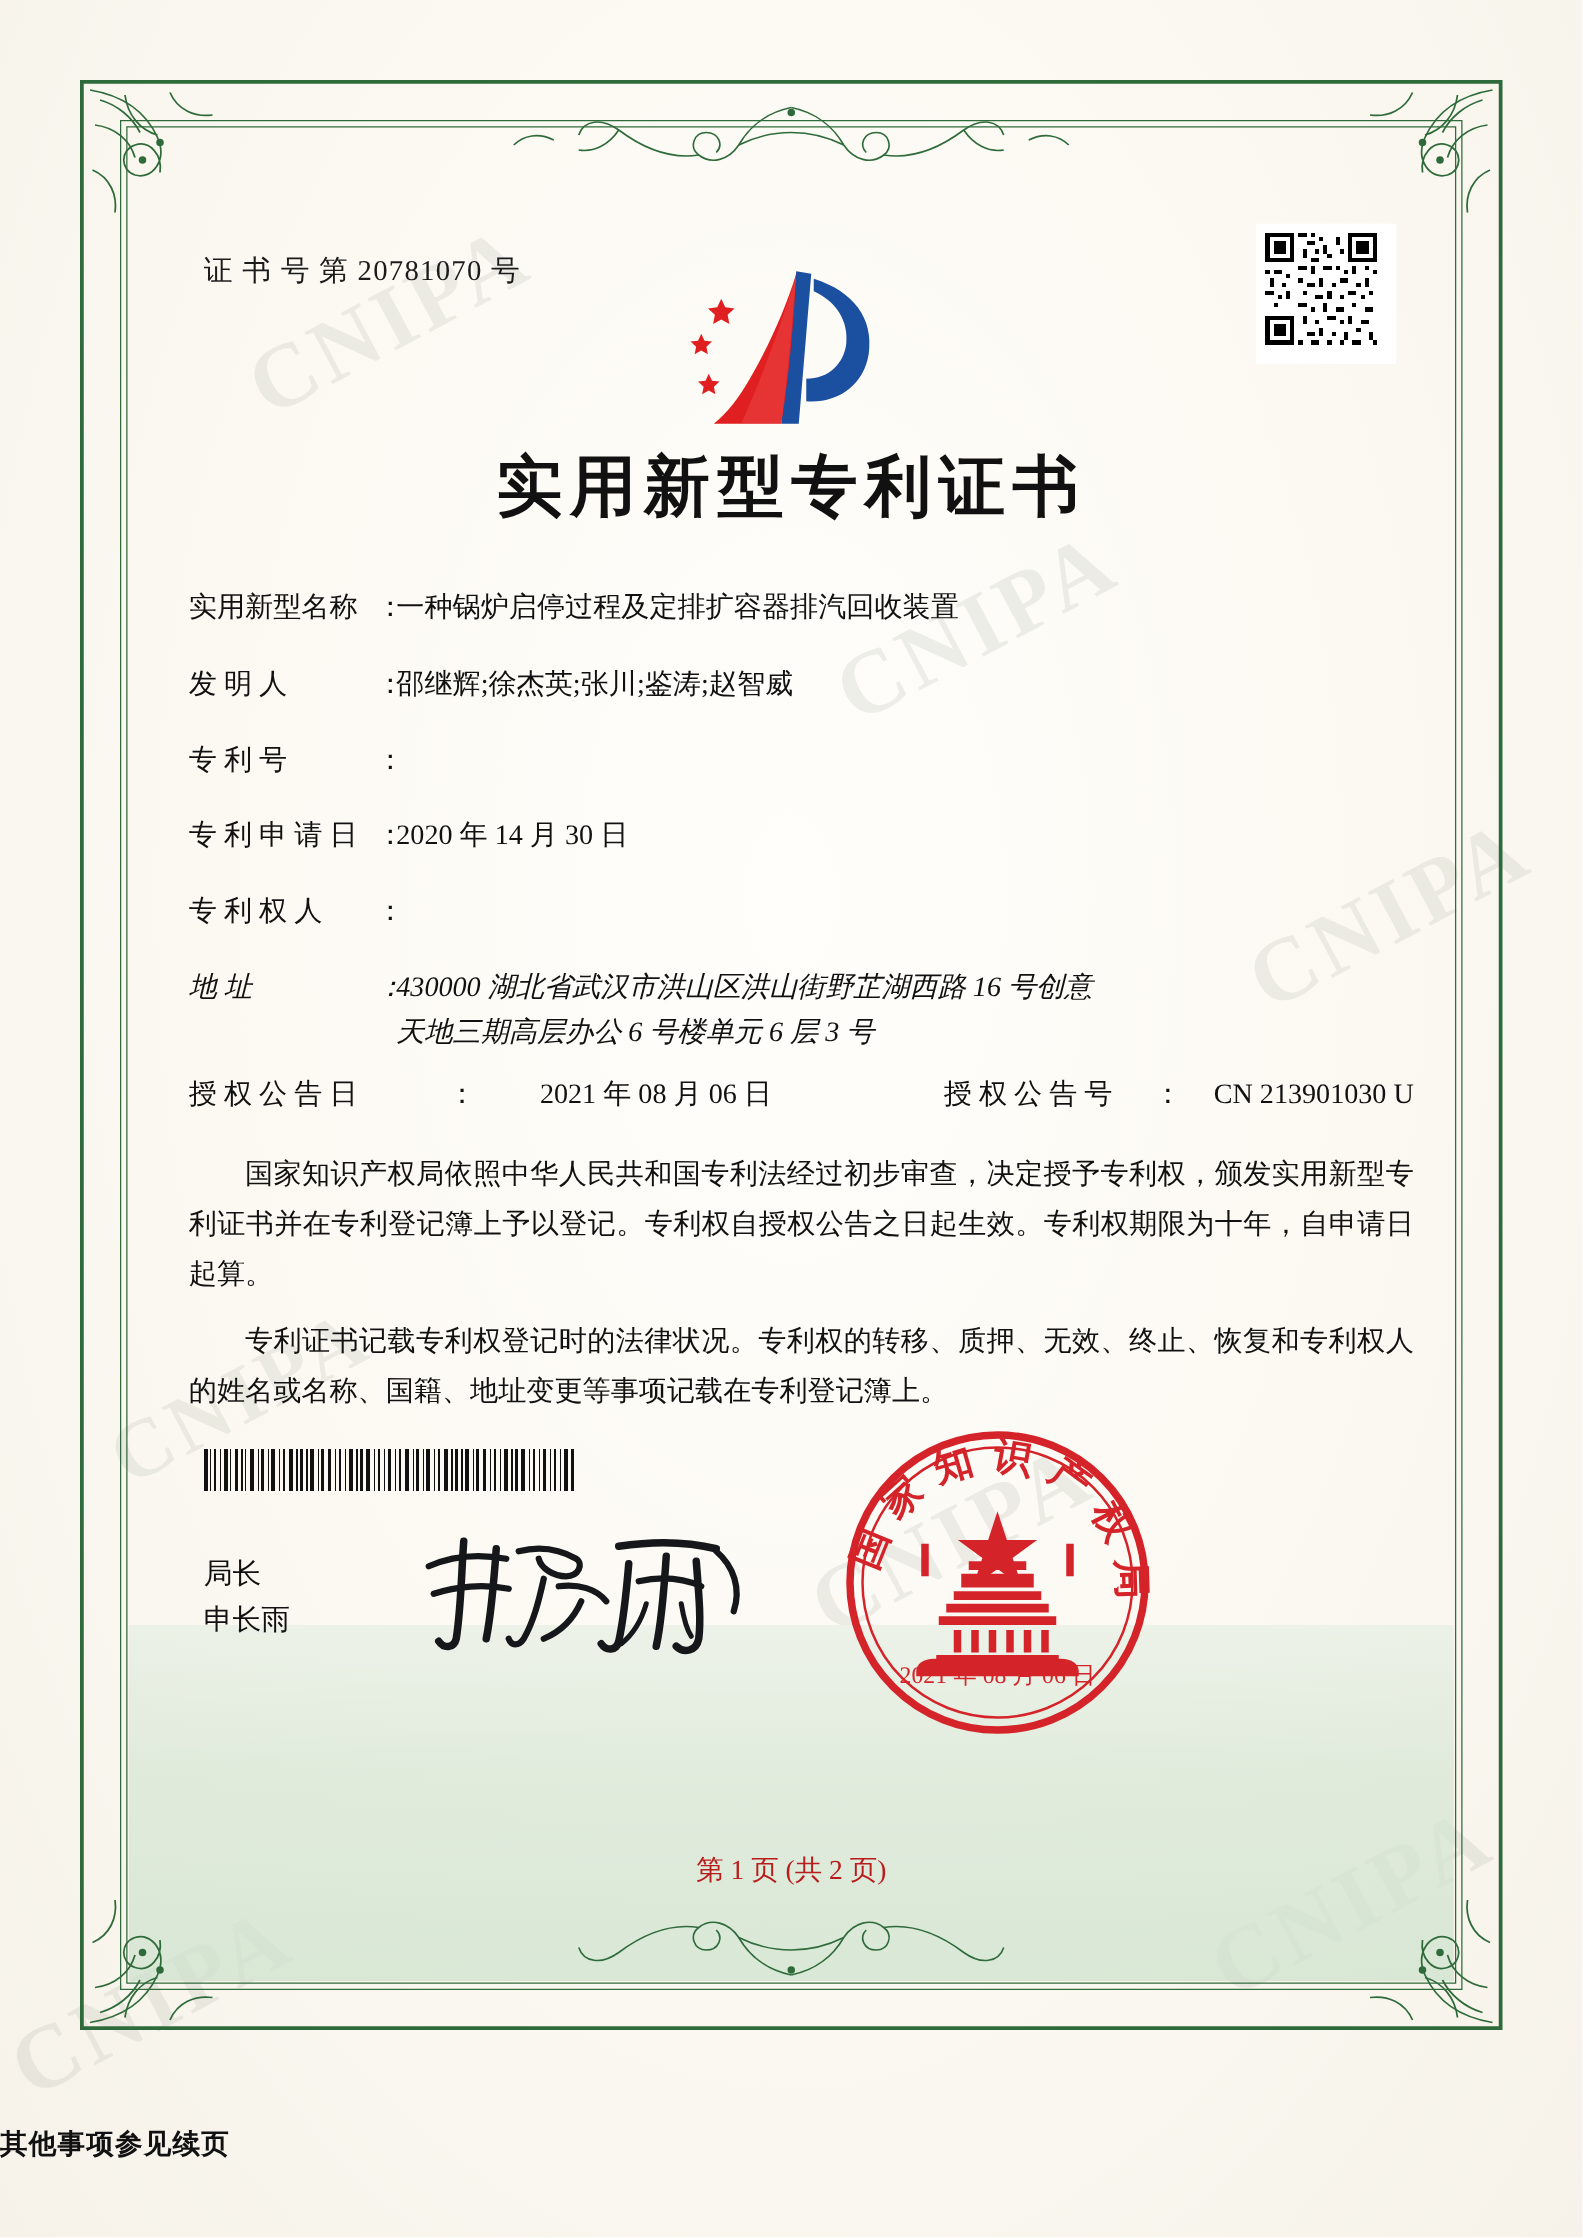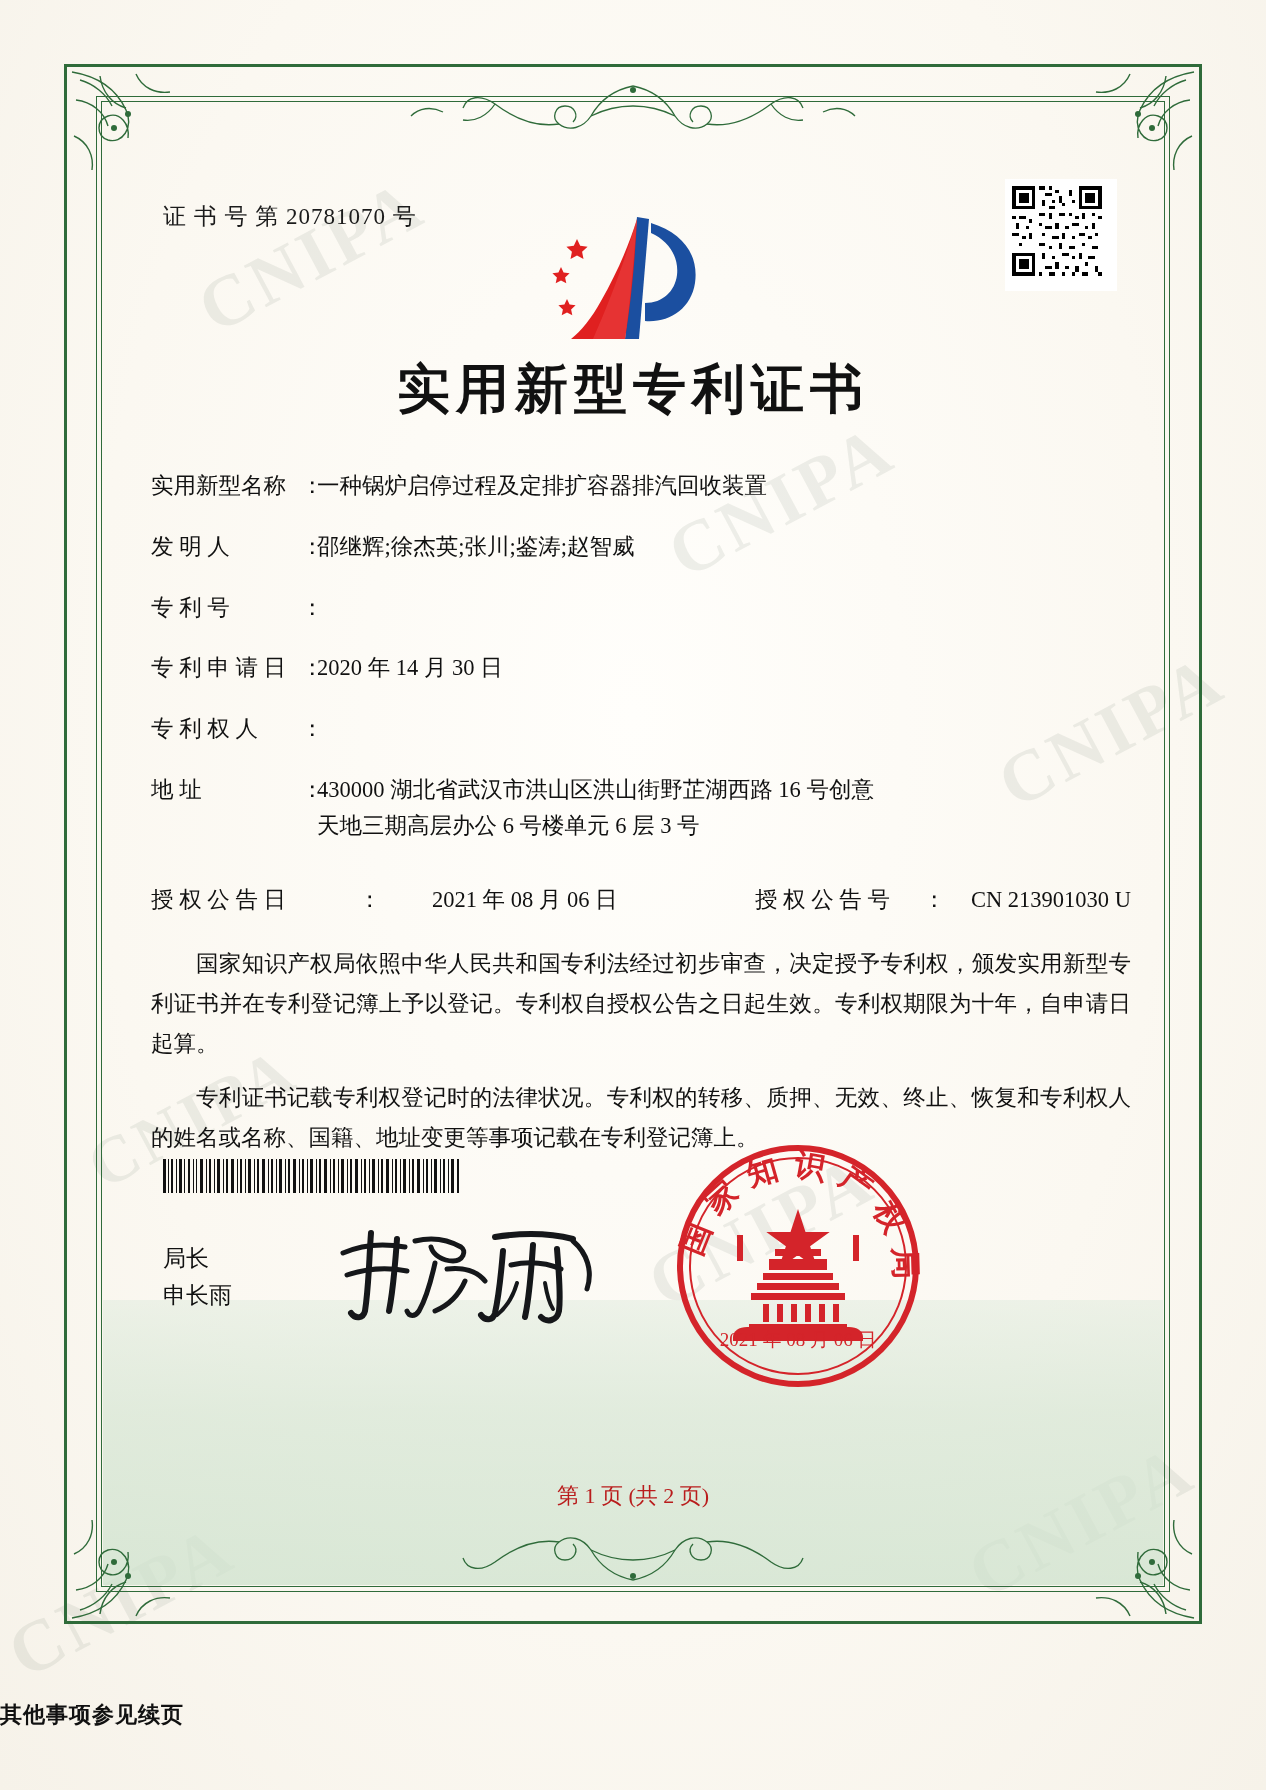--- a/index.html
+++ b/index.html
@@ -461,21 +461,21 @@
         <div class="flabel">专 利 申 请 日</div>
         <div class="fcolon">：</div>
         <div class="fvalue">2020 年 14 月 30 日</div>
       </div>
 
       <div class="frow">
         <div class="flabel">专 利 权 人</div>
         <div class="fcolon">：</div>
       </div>
 
-      <div style="margin-bottom:41px;">
+      <div style="margin-bottom:16px;font-style:italic;">
         <div class="frow" style="margin-bottom:0;">
           <div class="flabel">地          址</div>
           <div class="fcolon">：</div>
           <div class="fvalue">430000 湖北省武汉市洪山区洪山街野芷湖西路 16 号创意</div>
         </div>
         <div class="addr-line2">天地三期高层办公 6 号楼单元 6 层 3 号</div>
       </div>
 
       <div class="frow two-col">
         <div class="flabel">授 权 公 告 日</div>

